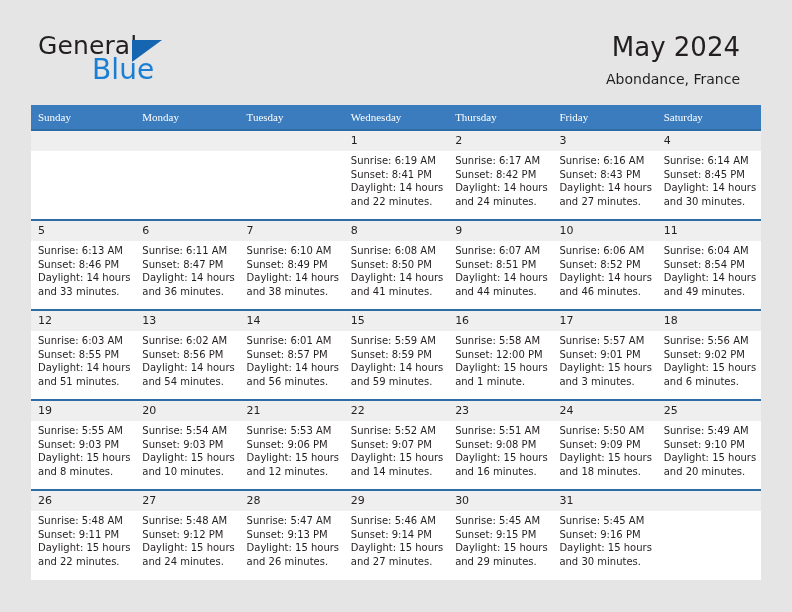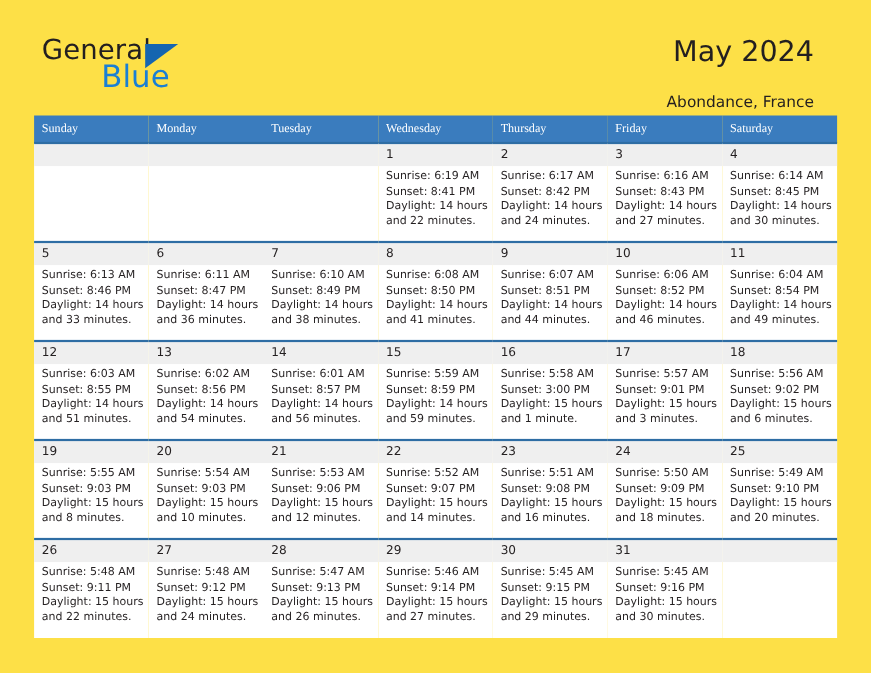--- a/index.html
+++ b/index.html
@@ -7,21 +7,21 @@
     width: 792px;
     height: 612px;
     background: #ffffff;
     font-family: "Liberation Sans", sans-serif;
     -webkit-font-smoothing: antialiased;
   }
   #page {
     position: relative;
     width: 792px;
     height: 612px;
-    background: #fde047;
+    background: #e5e5e5;
     overflow: hidden;
   }
 
   
   .header {
     position: absolute;
     top: 30px;
     left: 36px;
     right: 36px;
     height: 62px;
@@ -72,21 +72,21 @@
     text-align: right;
   }
   .cal-title {
     font-size: 26px;
     line-height: 34px;
     color: #231f20;
     font-weight: 400;
     font-family: "DejaVu Sans", sans-serif;
   }
   .cal-subtitle {
-    margin-top: 20px;
+    margin-top: 6px;
     font-size: 14px;
     line-height: 18px;
     color: #231f20;
     font-weight: 400;
     font-family: "DejaVu Sans", sans-serif;
   }
 
   
   .calendar {
     position: absolute;
@@ -321,21 +321,21 @@
                 <div>Sunrise: 5:59 AM</div>
                 <div>Sunset: 8:59 PM</div>
                 <div>Daylight: 14 hours</div>
                 <div>and 59 minutes.</div>
               </div>
             </td>
             <td class="day-cell">
               <span class="daynum">16</span>
               <div class="info">
                 <div>Sunrise: 5:58 AM</div>
-                <div>Sunset: 3:00 PM</div>
+                <div>Sunset: 12:00 PM</div>
                 <div>Daylight: 15 hours</div>
                 <div>and 1 minute.</div>
               </div>
             </td>
             <td class="day-cell">
               <span class="daynum">17</span>
               <div class="info">
                 <div>Sunrise: 5:57 AM</div>
                 <div>Sunset: 9:01 PM</div>
                 <div>Daylight: 15 hours</div>

